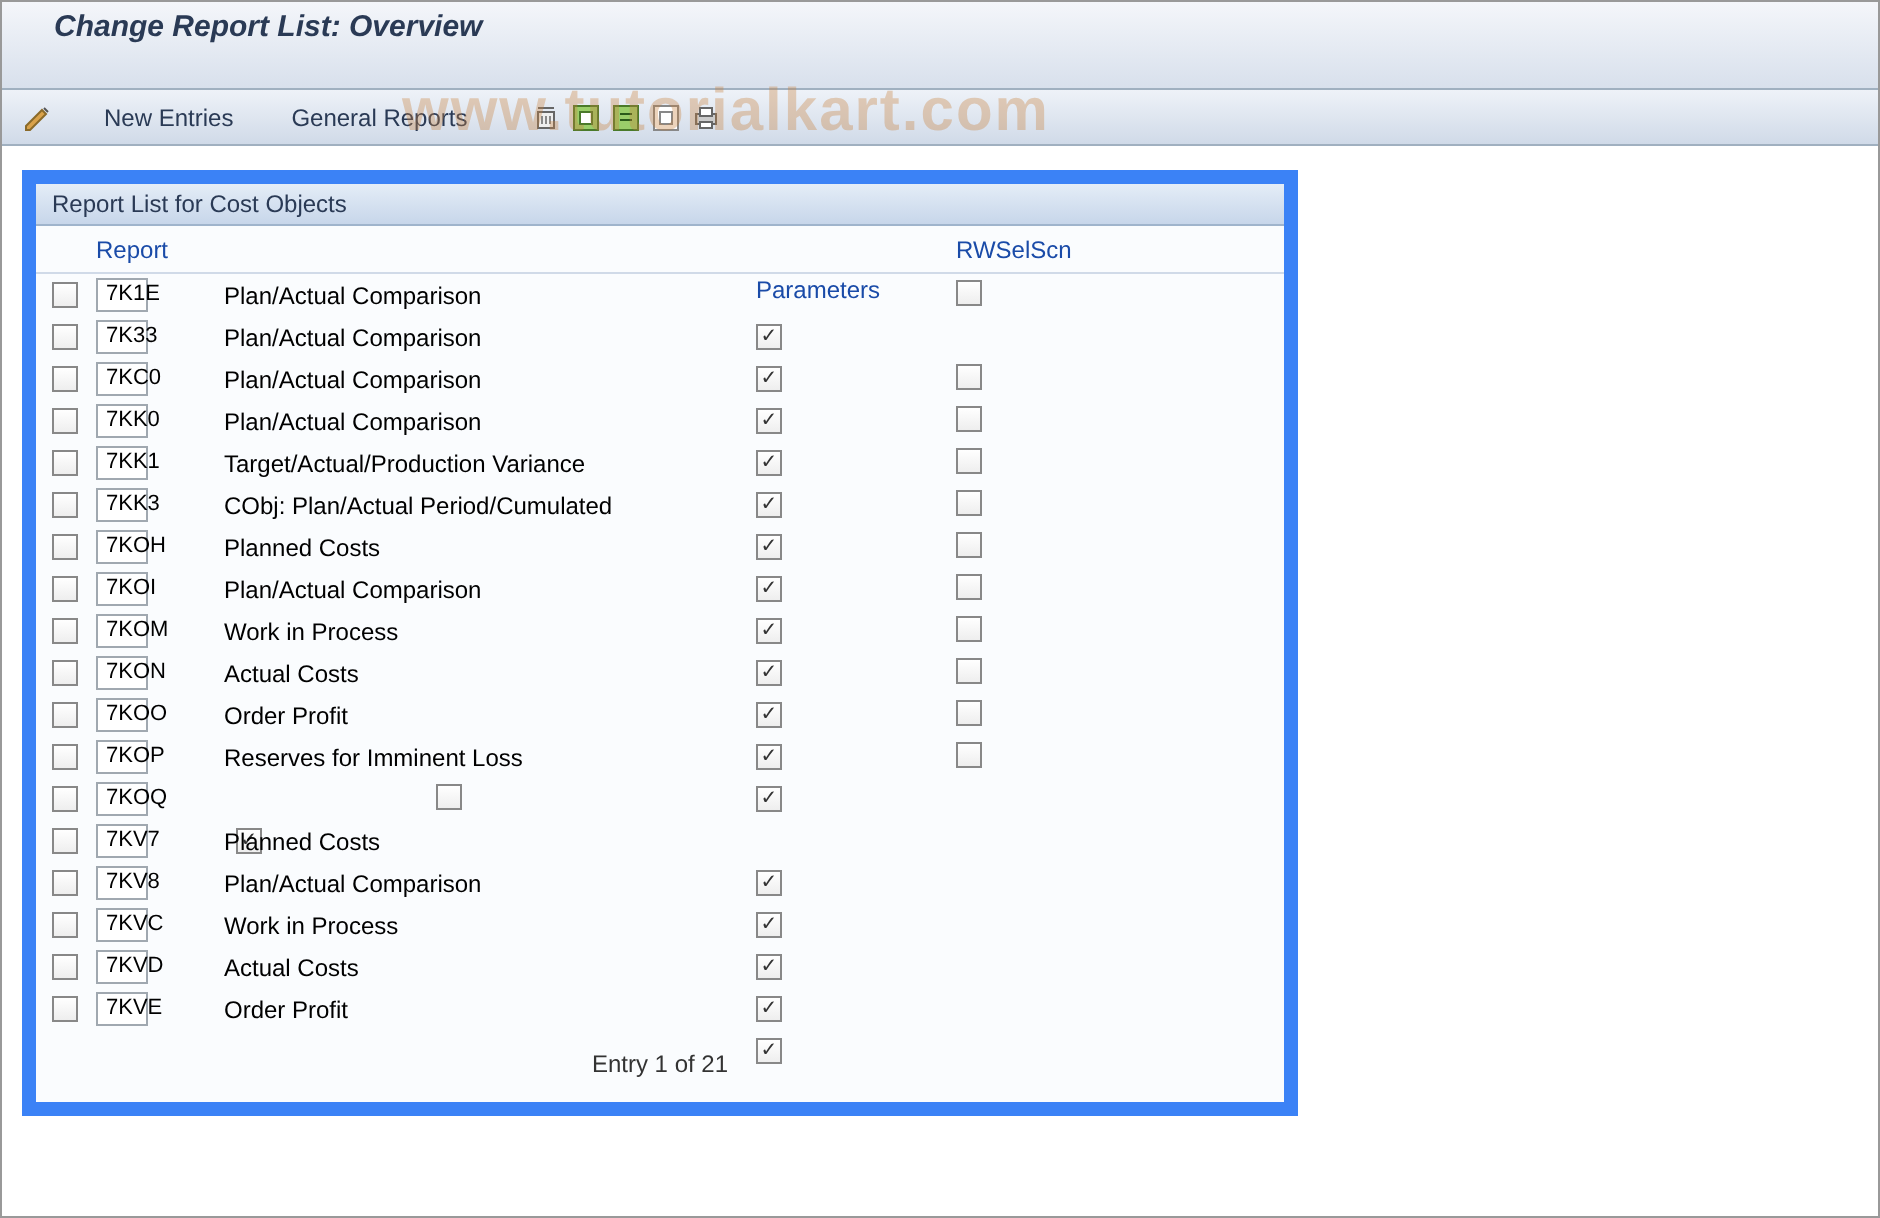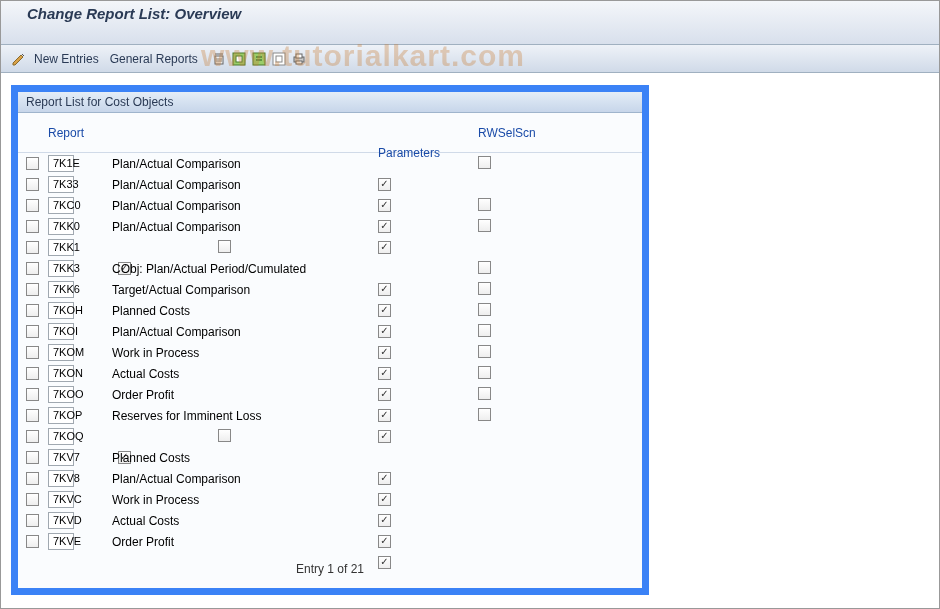--- a/index.html
+++ b/index.html
@@ -23,21 +23,21 @@
       color: #2a3a55;
       height: 44px;
     }
     .toolbar {
       background: linear-gradient(#eef2f8, #d0dae8);
       border-bottom: 1px solid #a0b0c0;
       padding: 4px 10px;
       height: 28px;
       display: flex;
       align-items: center;
-      gap: 3px;
+      gap: 21px;
     }
     .toolbar .tb-icon {
       width: 16px; height: 16px;
       display: inline-flex; align-items:center; justify-content:center;
       cursor: pointer;
     }
     .toolbar .tb-link {
       color: #2a3a55;
       cursor: pointer;
       padding: 2px 4px;
@@ -66,21 +66,21 @@
       font-size: 12px;
       color: #2a3a55;
     }
     .grid-header, .grid-row {
       display: flex;
       align-items: center;
       padding: 2px 8px;
     }
     .grid-header {
       color: #1a4ba8;
-      height: 40px;
+      height: 24px;
       border-bottom: 1px solid #d0dae8;
     }
     .col-sel { width: 22px; display:flex; align-items:center;}
     .col-code { width: 60px; }
     .col-desc { width: 260px; padding-left: 4px; }
     .col-param { width: 100px; text-align:left; padding-left:10px;margin-top:40px;}
     .col-rw { width: 100px; text-align:left; padding-left:10px;}
     .grid-row { height: 21px; }
     .code-box {
       border: 1px solid #a0a8b0;
@@ -209,38 +209,30 @@
         <div class="col-code"><span class="code-box">7KK0</span></div>
         <div class="col-desc">Plan/Actual Comparison</div>
         <div class="col-param"><span class="cb checked"></span></div>
         <div class="col-rw"><span class="cb"></span></div>
       </div>
       <div class="grid-row">
         <div class="col-sel">
           <span class="cb"></span>
         </div>
         <div class="col-code"><span class="code-box">7KK1</span></div>
+        <div class="col-desc">Target/Actual/Production Variance</div>
         <div class="col-param"><span class="cb checked"></span></div>
         <div class="col-rw"><span class="cb"></span></div>
       </div>
       <div class="grid-row">
         <div class="col-sel">
           <span class="cb"></span>
         </div>
         <div class="col-code"><span class="code-box">7KK3</span></div>
         <div class="col-desc">CObj: Plan/Actual Period/Cumulated</div>
-        <div class="col-param"><span class="cb checked"></span></div>
-        <div class="col-rw"><span class="cb"></span></div>
-      </div>
-      <div class="grid-row">
-        <div class="col-sel">
-          <span class="cb"></span>
-        </div>
-        <div class="col-code"><span class="code-box">7KK6</span></div>
-        <div class="col-desc">Target/Actual Comparison</div>
         <div class="col-param"><span class="cb checked"></span></div>
         <div class="col-rw"><span class="cb"></span></div>
       </div>
       <div class="grid-row">
         <div class="col-sel">
           <span class="cb"></span>
         </div>
         <div class="col-code"><span class="code-box">7KOH</span></div>
         <div class="col-desc">Planned Costs</div>
         <div class="col-param"><span class="cb checked"></span></div>

